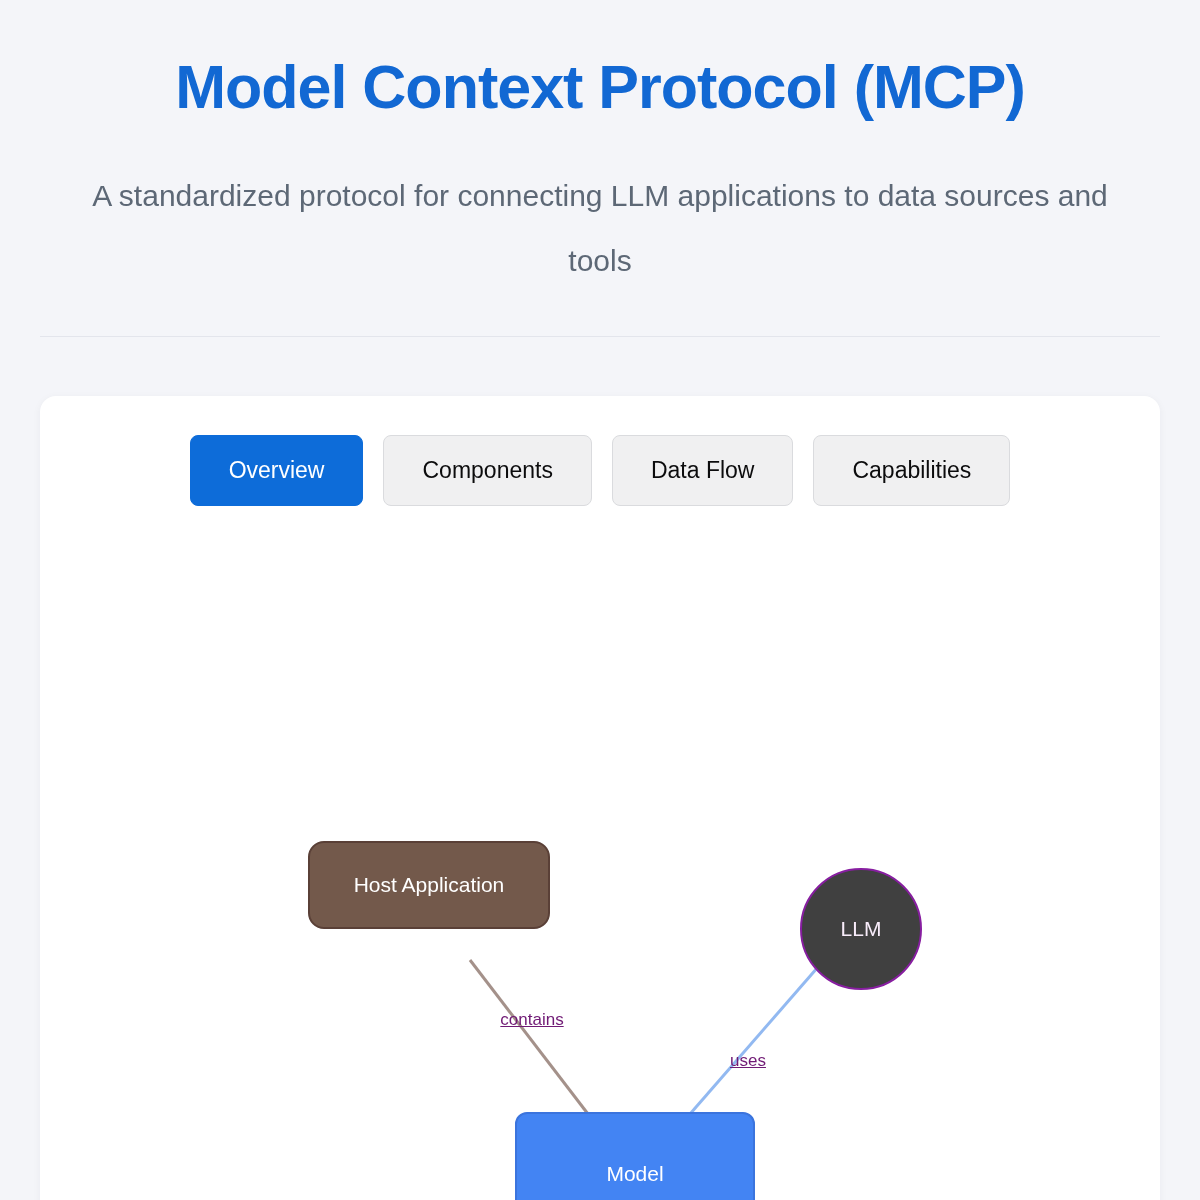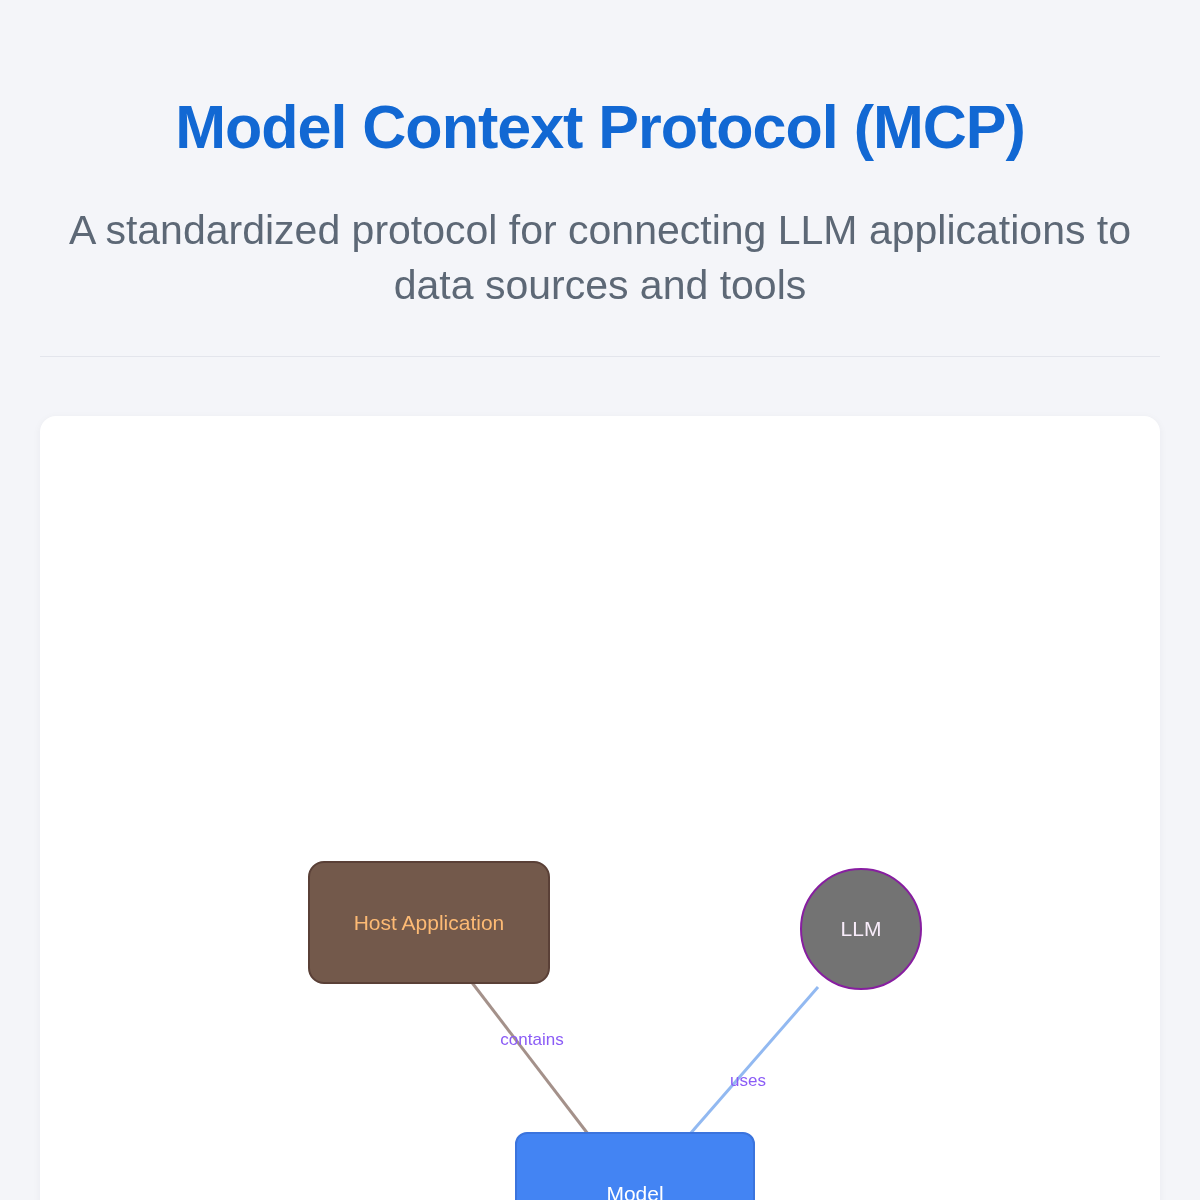--- a/index.html
+++ b/index.html
@@ -10,27 +10,26 @@
     font-family: "Liberation Sans", "DejaVu Sans", sans-serif;
   }
   .page-header { text-align: center; }
   .page-title {
     padding-top: 50px;
     font-size: 61px;
     line-height: 75px;
     font-weight: 700;
     color: #1268d3;
     letter-spacing: -1px;
-    margin-top: 40px;
   }
   .page-subtitle {
     margin: 38px auto 0;
     max-width: 1080px;
-    font-size: 41px;
-    line-height: 55px;
+    font-size: 30px;
+    line-height: 65px;
     font-weight: 400;
     color: #5d6876;
   }
   .header-divider {
     margin: 43px 40px 0;
     border: none;
     border-top: 1px solid #e3e5ec;
     height: 0;
   }
   .card {
@@ -77,64 +76,71 @@
   .node {
     position: absolute;
     display: flex;
     align-items: center;
     justify-content: center;
     font-size: 21px;
     cursor: pointer;
   }
   .node-host {
     left: 268px; top: 445px;
-    width: 242px; height: 123px;
+    width: 242px; height: 88px;
     background: #73594b;
     border: 2px solid #5a4037;
     border-radius: 16px;
-    color: #fdba74;
+    color: #ffffff;
   }
   .node-llm {
-    left: 760px; top: 452px;
+    left: 760px; top: 472px;
     width: 122px; height: 122px;
-    background: #737373;
+    background: #404040;
     border: 2px solid #871ea0;
     border-radius: 50%;
     color: #f8ecfa;
   }
   .node-client {
     left: 475px; top: 716px;
     width: 240px; height: 124px;
     background: #4384f3;
     border: 2px solid #3b74dd;
     border-radius: 12px;
     color: #ffffff;
   }
   .edge-label {
     position: absolute;
     transform: translate(-50%, -50%);
     font-size: 17px;
-    color: #8b5cf6;
+    color: #701a75;
     white-space: nowrap;
+    text-decoration: underline;
   }
   .edge-label-contains { left: 492px; top: 624px; }
   .edge-label-uses { left: 708px; top: 665px; }
 </style>
 </head>
 <body>
 
 <header class="page-header">
   <h1 class="page-title">Model Context Protocol (MCP)</h1>
   <p class="page-subtitle">A standardized protocol for connecting LLM applications to data sources and tools</p>
 </header>
 
 <hr class="header-divider">
 
 <main class="card">
 
+  <nav class="tabs">
+    <button class="tab active">Overview</button>
+    <button class="tab">Components</button>
+    <button class="tab">Data Flow</button>
+    <button class="tab">Capabilities</button>
+  </nav>
 
   <div class="diagram">
 
     <svg class="edges-svg" width="1120" height="860">
       <line x1="430" y1="564" x2="548" y2="718" stroke-width="3" stroke="#a4918a"></line>
       <line x1="778" y1="571" x2="650" y2="718" stroke-width="3" stroke="#92b9f1"></line>
     </svg>
 
     <div class="node node-host">
       <span>Host Application</span>

